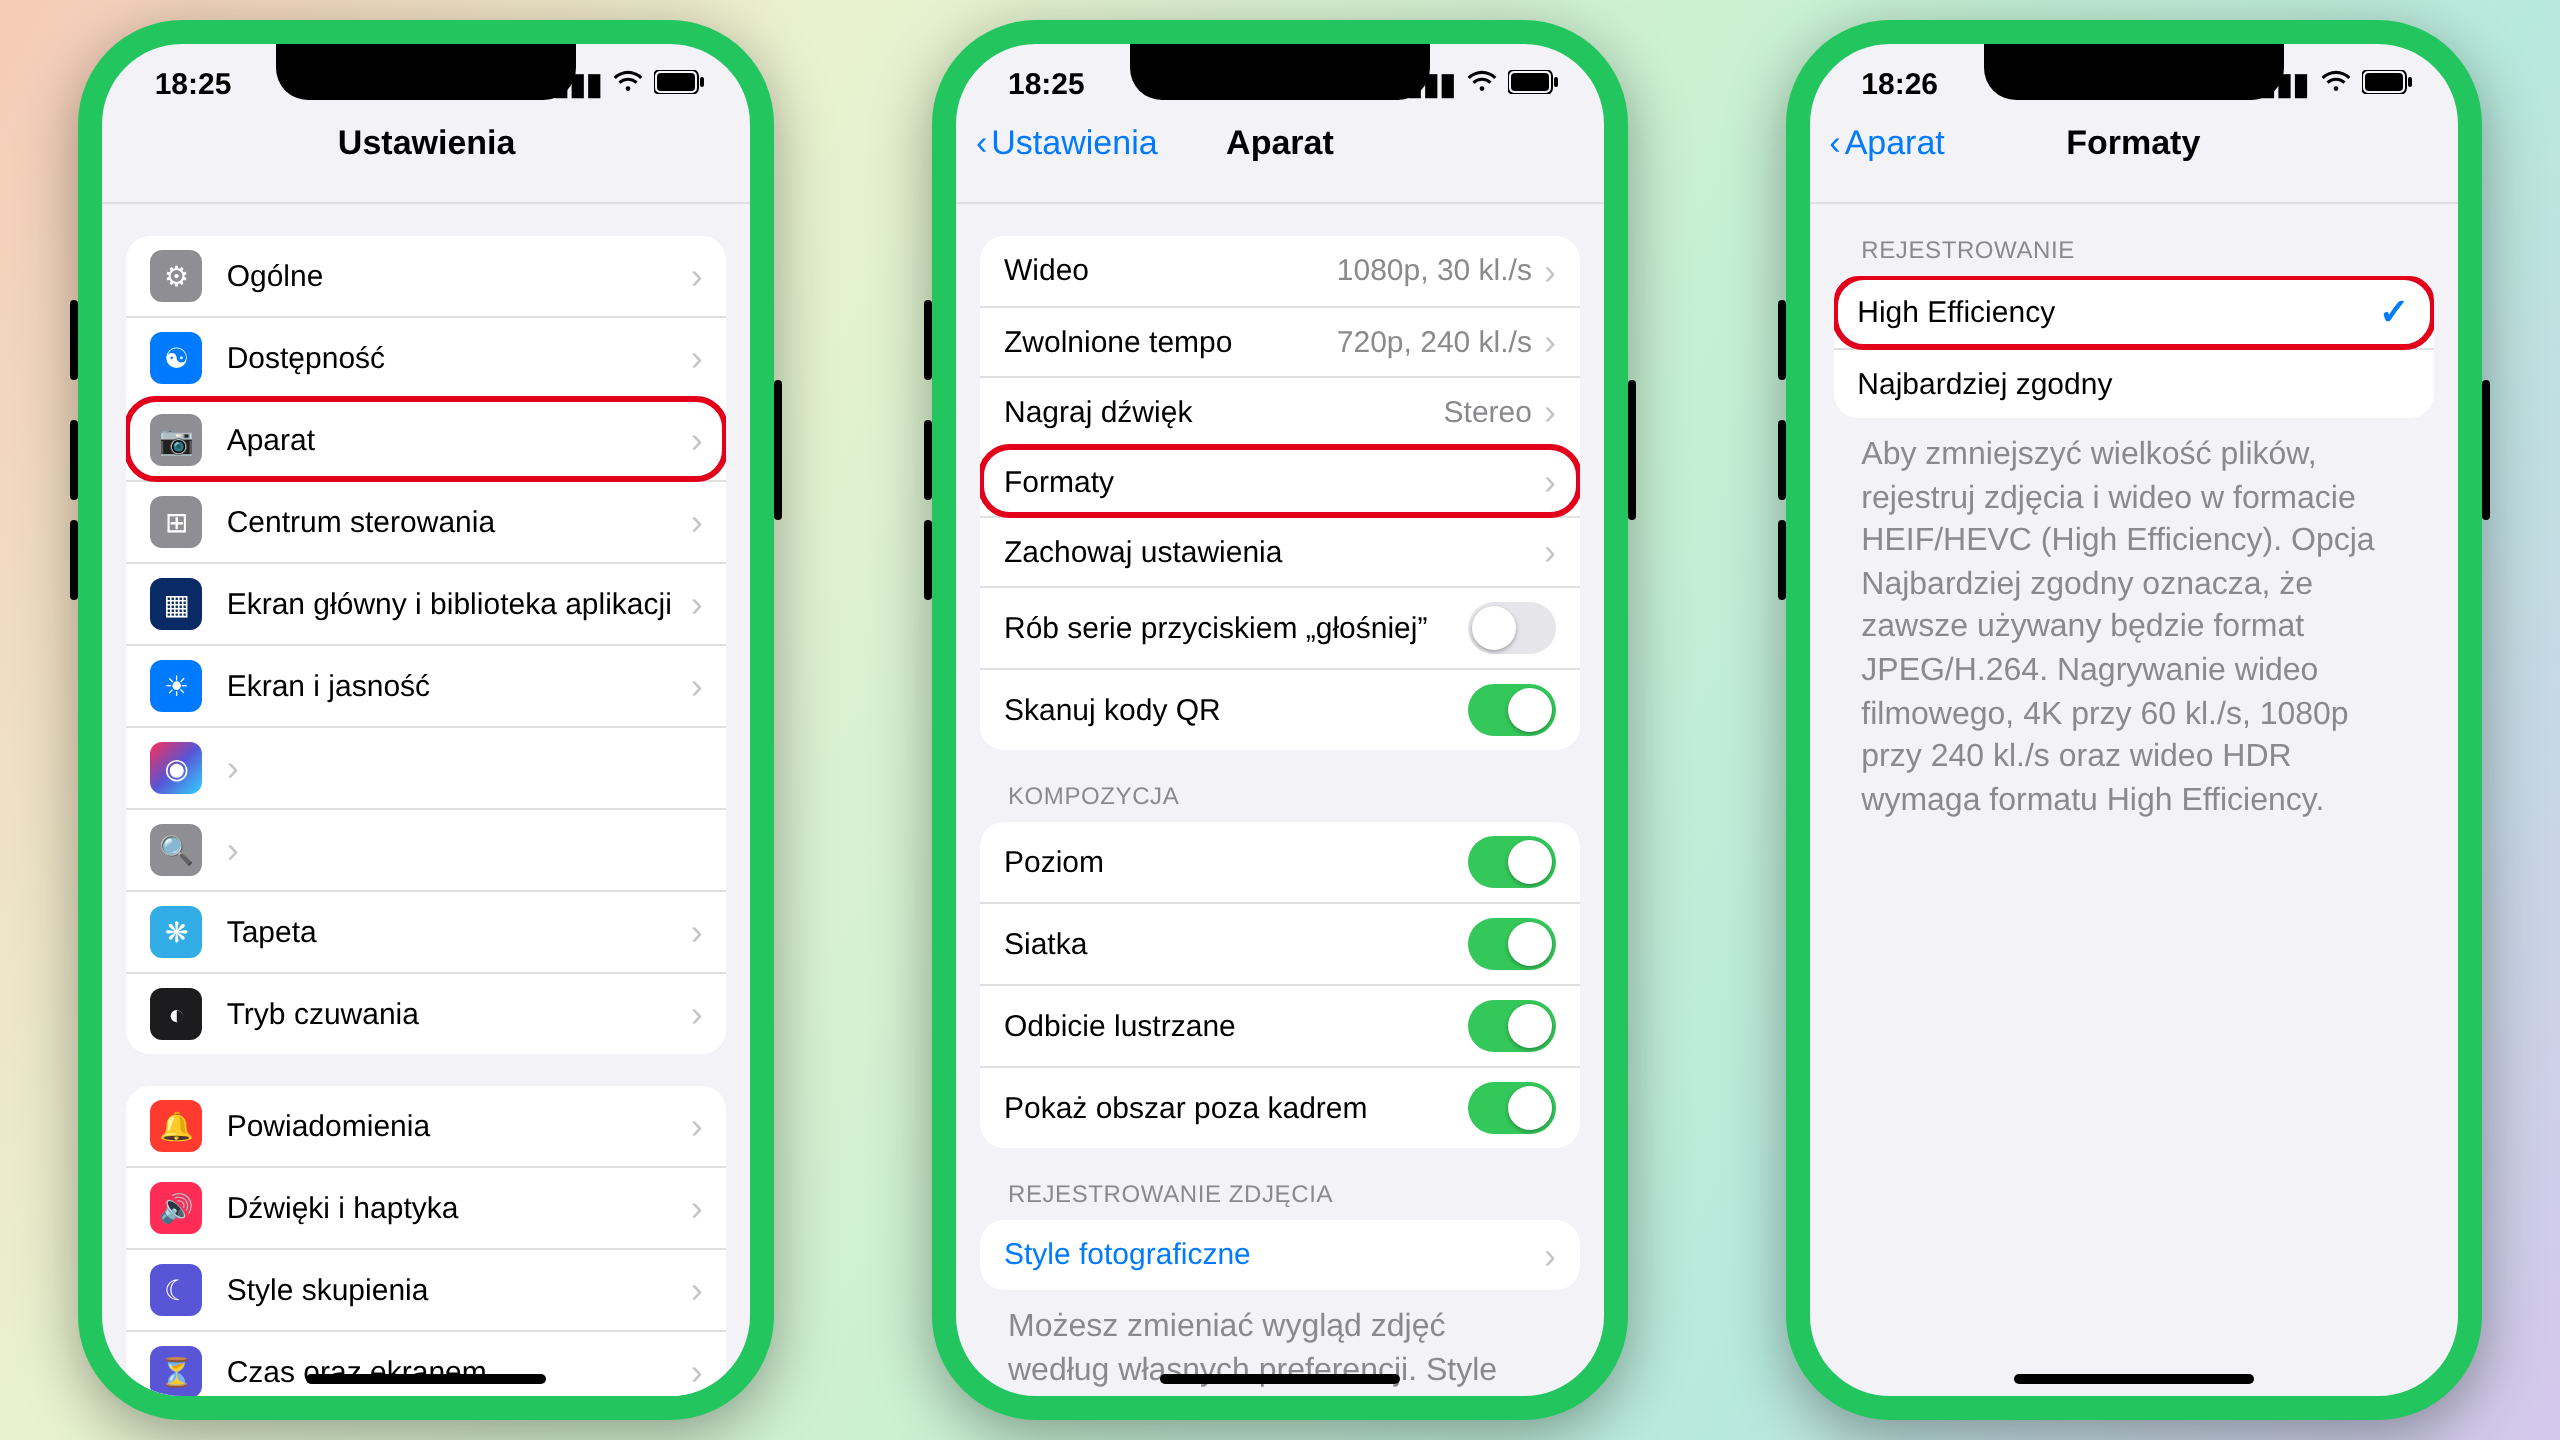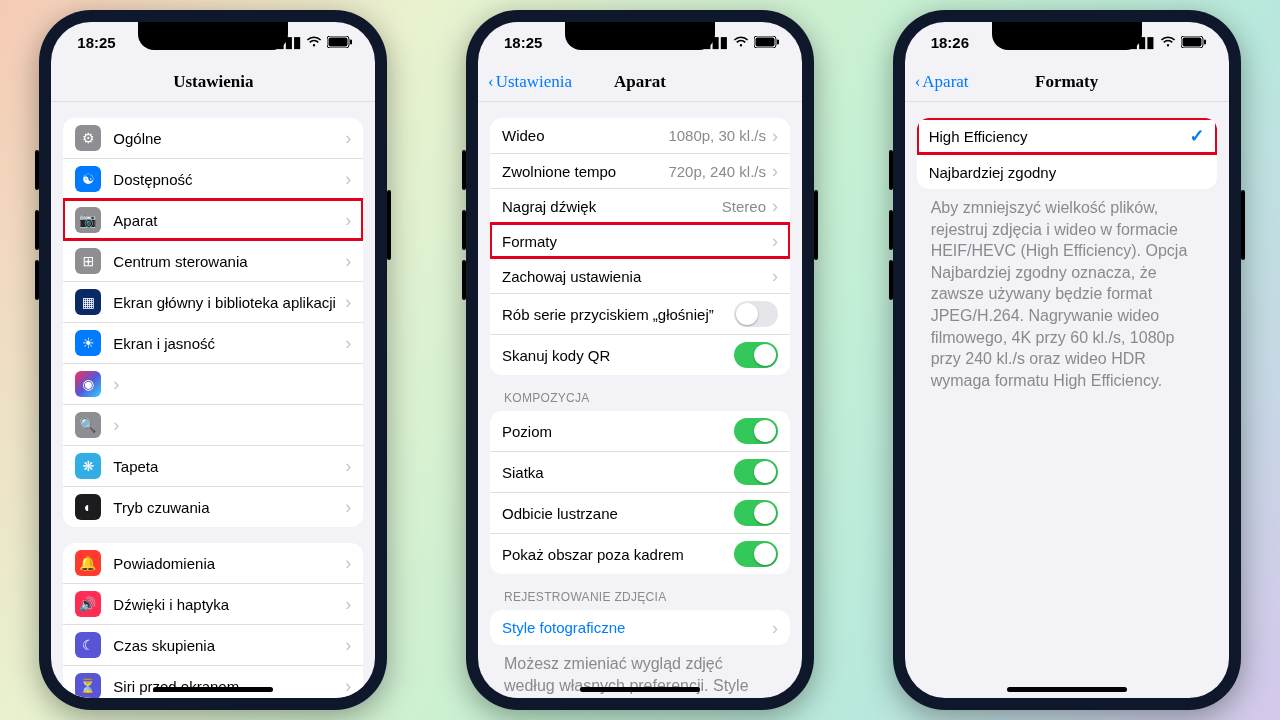--- a/index.html
+++ b/index.html
@@ -2,63 +2,62 @@
 <html><head>
 <meta charset="utf-8">
 <style>
   * { box-sizing: border-box; margin: 0; padding: 0; }
   html, body { width: 1280px; height: 720px; overflow: hidden; font-family: -apple-system, "Helvetica Neue", Arial, sans-serif; }
   body {
     background: linear-gradient(120deg, #f6cbb6 0%, #e9f2cf 25%, #c6f0d3 55%, #b8e9dd 75%, #d5c7ec 100%);
     display: flex; justify-content: space-around; align-items: center;
   }
   .phone {
-    width: 348px; height: 700px; background: #0f172a; border-radius: 52px; padding: 12px; position: relative;
+    width: 348px; height: 700px; background: #22c55e; border-radius: 52px; padding: 12px; position: relative;
     box-shadow: 0 8px 30px rgba(0,0,0,.35);
   }
   .phone::before, .phone::after { content:""; position:absolute; background:#000; border-radius:3px; }
   .phone::before { left:-4px; top:140px; width:4px; height:40px; box-shadow: 0 60px 0 #000, 0 110px 0 #000; }
   .phone::after  { right:-4px; top:180px; width:4px; height:70px; }
   .screen {
     width: 100%; height: 100%; background:#f2f2f7; border-radius: 40px; overflow: hidden; position: relative;
     display:flex; flex-direction:column;
   }
   .notch {
     position:absolute; top:0; left:50%; transform:translateX(-50%);
     width:150px; height:28px; background:#000; border-bottom-left-radius:16px; border-bottom-right-radius:16px; z-index:5;
   }
   .statusbar {
     height:40px; display:flex; align-items:center; justify-content:space-between; padding:0 22px 0 26px;
     font-size:15px; font-weight:600; color:#000;
   }
   .status-icons { display:flex; gap:5px; align-items:center; }
   .navbar {
-    height:40px; display:flex; align-items:center; justify-content:center; position:relative; background:#f2f2f7;
+    height:40px; display:flex; align-items:flex-start; justify-content:center; position:relative; background:#f2f2f7;
     border-bottom:0.5px solid rgba(0,0,0,0.08);
-    font-family:Liberation Serif, serif;
   }
   .navbar .title { font-size:17px; font-weight:600; }
   .navbar .back { position:absolute; left:10px; display:flex; align-items:center; gap:2px; color:#007aff; font-size:17px; }
   .content { flex:1; overflow:hidden; padding:0 12px; }
   .group { margin-top:16px; }
   .group-header { font-size:12px; color:#8a8a8e; letter-spacing:.3px; padding:0 14px 6px; text-transform:uppercase; }
   .list { background:#fff; border-radius:12px; overflow:hidden; }
   .row {
     display:flex; align-items:center; min-height:35px; padding:7px 12px; font-size:15px; color:#000; position:relative;
   }
   .row + .row { border-top:0.5px solid rgba(0,0,0,0.12); }
   .row .icon {
     width:26px; height:26px; border-radius:6px; margin-right:12px; display:flex; align-items:center; justify-content:center;
     color:#fff; font-size:14px;
   }
   .row .label { flex:1; }
   .row .detail { color:#8a8a8e; font-size:15px; margin-right:6px; }
   .row .chev { color:#c5c5c8; font-size:18px; line-height:1; }
   .row.link .label { color:#007aff; }
-  .row.highlight { outline:3px solid #e2001a; outline-offset:-2px; z-index:2; }
+  .row.highlight { outline:3px solid #e2001a; outline-offset:-2px; z-index:2;border-radius:15px; }
   .toggle {
     width:44px; height:26px; border-radius:13px; background:#e5e5ea; position:relative; flex-shrink:0;
   }
   .toggle.on { background:#34c759; }
   .toggle .knob {
     position:absolute; top:2px; width:22px; height:22px; border-radius:50%; background:#fff;
     box-shadow:0 1px 2px rgba(0,0,0,.3);
   }
   .toggle.off .knob { left:2px; }
   .toggle.on  .knob { right:2px; }
@@ -160,26 +159,26 @@
               <span class="label">Powiadomienia</span>
               <span class="chev">›</span>
             </div>
             <div class="row">
               <span class="icon ic-pink">🔊</span>
               <span class="label">Dźwięki i haptyka</span>
               <span class="chev">›</span>
             </div>
             <div class="row">
               <span class="icon ic-indigo">☾</span>
-              <span class="label">Czas skupienia</span>
+              <span class="label">Style skupienia</span>
               <span class="chev">›</span>
             </div>
             <div class="row">
               <span class="icon ic-indigo">⏳</span>
-              <span class="label">Siri przed ekranem</span>
+              <span class="label">Czas oraz ekranem</span>
               <span class="chev">›</span>
             </div>
           </div>
         </div>
       </div>
     <div class="home-indicator"></div>
   </div>
 </div>
 
 <div class="phone">
@@ -317,20 +316,21 @@
     </div>
     <div class="navbar">
       <span class="back">
         <span>‹</span>
         <span>Aparat</span>
       </span>
       <span class="title">Formaty</span>
     </div>
     <div class="content">
         <div class="group">
+          <div class="group-header">REJESTROWANIE</div>
           <div class="list">
             <div class="row highlight">
               <span class="label">High Efficiency</span>
               <span class="check">✓</span>
             </div>
             <div class="row">
               <span class="label">Najbardziej zgodny</span>
             </div>
           </div>
           <div class="footer-text">Aby zmniejszyć wielkość plików, rejestruj zdjęcia i wideo w formacie HEIF/HEVC (High Efficiency). Opcja Najbardziej zgodny oznacza, że zawsze używany będzie format JPEG/H.264. Nagrywanie wideo filmowego, 4K przy 60 kl./s, 1080p przy 240 kl./s oraz wideo HDR wymaga formatu High Efficiency.</div>

